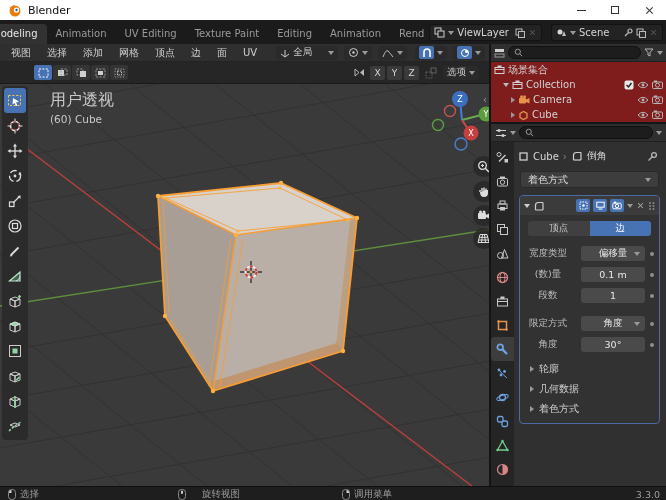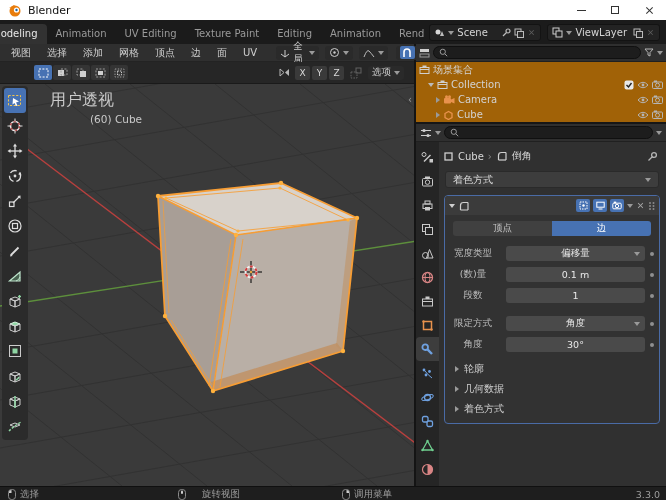--- a/index.html
+++ b/index.html
@@ -21,42 +21,42 @@
   .closeglyph:before{transform:rotate(45deg);} .closeglyph:after{transform:rotate(-45deg);}
   
   .topbar{height:24px;background:#1b1b1b;display:flex;align-items:flex-end;overflow:hidden;}
   .wtab{font-size:10px;color:#9a9a9a;padding:4px 9px 5px;white-space:nowrap;}
   .wtab.active{background:#323232;color:#e8e8e8;border-radius:4px 4px 0 0;}
   .idsel{display:flex;align-items:center;background:#232323;border:1px solid #131313;border-radius:3px;height:17px;margin:0 3px 3px;padding:0 4px;gap:3px;}
   .idsel .nm{font-size:10px;color:#d5d5d5;white-space:nowrap;}
   .dim{opacity:.45;}
   
   .main{display:flex;height:442px;}
-  .vpcol{width:416px;display:flex;flex-direction:column;border-right:2px solid #141414;}
+  .vpcol{width:491px;display:flex;flex-direction:column;border-right:2px solid #141414;}
   .vph{height:18px;background:#2f2f2f;display:flex;align-items:center;padding:0 4px;gap:2px;border-bottom:1px solid #232323;}
   .menu{font-size:10px;color:#cfcfcf;padding:0 7px;white-space:nowrap;}
   .hgrp{display:flex;align-items:center;background:#2a2a2a;border-radius:3px;height:14px;padding:0 4px;gap:3px;}
   .hgrp .lbl{font-size:9.5px;color:#cfcfcf;}
   .bluebox{background:#4772b3;border-radius:2px;}
   .tset{height:22px;background:#262626;display:flex;align-items:center;padding:0 6px;border-bottom:1px solid #1a1a1a;}
   .smode{width:18px;height:15px;background:#343434;border-radius:2px;display:flex;align-items:center;justify-content:center;margin-right:1px;}
   .smode.active{background:#4772b3;}
   .axbtn{width:15px;height:14px;background:#3a3a3a;border-radius:2px;color:#d8d8d8;font-size:9px;display:flex;align-items:center;justify-content:center;margin-right:2px;}
   .viewport{position:relative;flex:1;background:#3a3a3a;overflow:hidden;}
   
   .toolcol{position:absolute;left:2px;top:2px;width:26px;background:#2b2b2b;border-radius:4px;padding:2px 0;display:flex;flex-direction:column;align-items:center;z-index:5;}
   .tool{width:22px;height:25px;display:flex;align-items:center;justify-content:center;border-radius:3px;}
   .tool.active{background:#4772b3;}
   .vtext{position:absolute;left:50px;top:6px;z-index:4;}
   .vtext .l1{font-size:16px;color:#c9c9c9;}
-  .vtext .l2{font-size:10.5px;color:#c9c9c9;margin-top:2px;margin-left:40px;}
+  .vtext .l2{font-size:10.5px;color:#c9c9c9;margin-top:2px;}
   .navbtn{position:absolute;width:21px;height:21px;border-radius:50%;background:rgba(40,40,40,.85);display:flex;align-items:center;justify-content:center;z-index:6;}
   .collapse{position:absolute;right:2px;top:10px;color:#9a9a9a;font-size:10px;z-index:6;}
   
-  .rpanel{flex:1;display:flex;flex-direction:column;background:#a16207;min-width:0;}
+  .rpanel{flex:1;display:flex;flex-direction:column;background:#7f1d1d;min-width:0;}
   .outliner{height:80px;border-bottom:2px solid #161616;display:flex;flex-direction:column;overflow:hidden;}
   .outl-h{height:18px;background:#2f2f2f;display:flex;align-items:center;gap:3px;padding:0 3px;border-bottom:1px solid #202020;}
   .srch{flex:1;display:flex;align-items:center;gap:3px;background:#1d1d1d;border:1px solid #101010;border-radius:8px;height:13px;padding:0 5px;min-width:0;}
   .orow{display:flex;align-items:center;height:15px;padding:0 3px;gap:3px;font-size:10px;color:#d2d2d2;white-space:nowrap;}
   .orow .sp{flex:1;}
   
   .props{flex:1;display:flex;flex-direction:column;min-height:0;}
   .props-h{height:18px;background:#2f2f2f;display:flex;align-items:center;gap:3px;padding:0 4px;border-bottom:1px solid #202020;}
   .props-b{flex:1;display:flex;min-height:0;}
   .ptabs{width:23px;background:#252525;display:flex;flex-direction:column;align-items:center;padding-top:3px;}
@@ -112,54 +112,54 @@
   </div>
 
   <div class="topbar">
     <span class="wtab active" style="margin-left:-17px;">Modeling</span>
     <span class="wtab">Animation</span>
     <span class="wtab">UV Editing</span>
     <span class="wtab">Texture Paint</span>
     <span class="wtab">Editing</span>
     <span class="wtab">Animation</span>
     <span class="wtab" style="padding-right:2px;">Rend</span>
+    <div class="idsel" style="flex:1;margin-right:6px;">
+      <span class="ic">
+          <svg width="11" height="11">
+            <rect x="1" y="1" width="6" height="6" fill="none" stroke="#d0d0d0"></rect>
+            <rect x="4" y="4" width="6" height="6" fill="#232323" stroke="#d0d0d0"></rect>
+          </svg>
+        </span>
+      <span class="cv"></span>
+      <span class="nm">ViewLayer</span>
+      <span style="flex:1"></span>
+      <span class="ic">
+          <svg width="10" height="10">
+            <rect x="1" y="1" width="6" height="6" fill="none" stroke="#bbb"></rect>
+            <rect x="3.5" y="3.5" width="6" height="6" fill="#2a2a2a" stroke="#bbb"></rect>
+          </svg>
+        </span>
+      <span class="ic dim closeglyph" style="transform:scale(.7);filter:invert(.8)"></span>
+    </div>
     <div class="idsel" style="width:118px;">
       <span class="ic">
           <svg width="11" height="11">
             <circle cx="4" cy="5" r="2.5" fill="#d8d8d8"></circle>
             <path d="M6,9 L10,9 L8,4 Z" fill="#bdbdbd"></path>
           </svg>
         </span>
       <span class="cv"></span>
       <span class="nm">Scene</span>
       <span style="flex:1"></span>
       <span class="ic">
           <svg width="9" height="9">
             <circle cx="6" cy="3" r="2" fill="none" stroke="#bbb" stroke-width="1.2"></circle>
             <line x1="1" y1="8" x2="4.5" y2="4.5" stroke="#bbb" stroke-width="1.2"></line>
           </svg>
         </span>
-      <span class="ic">
-          <svg width="10" height="10">
-            <rect x="1" y="1" width="6" height="6" fill="none" stroke="#bbb"></rect>
-            <rect x="3.5" y="3.5" width="6" height="6" fill="#2a2a2a" stroke="#bbb"></rect>
-          </svg>
-        </span>
-      <span class="ic dim closeglyph" style="transform:scale(.7);filter:invert(.8)"></span>
-    </div>
-    <div class="idsel" style="flex:1;margin-right:6px;">
-      <span class="ic">
-          <svg width="11" height="11">
-            <rect x="1" y="1" width="6" height="6" fill="none" stroke="#d0d0d0"></rect>
-            <rect x="4" y="4" width="6" height="6" fill="#232323" stroke="#d0d0d0"></rect>
-          </svg>
-        </span>
-      <span class="cv"></span>
-      <span class="nm">ViewLayer</span>
-      <span style="flex:1"></span>
       <span class="ic">
           <svg width="10" height="10">
             <rect x="1" y="1" width="6" height="6" fill="none" stroke="#bbb"></rect>
             <rect x="3.5" y="3.5" width="6" height="6" fill="#2a2a2a" stroke="#bbb"></rect>
           </svg>
         </span>
       <span class="ic dim closeglyph" style="transform:scale(.7);filter:invert(.8)"></span>
     </div>
   </div>
 

